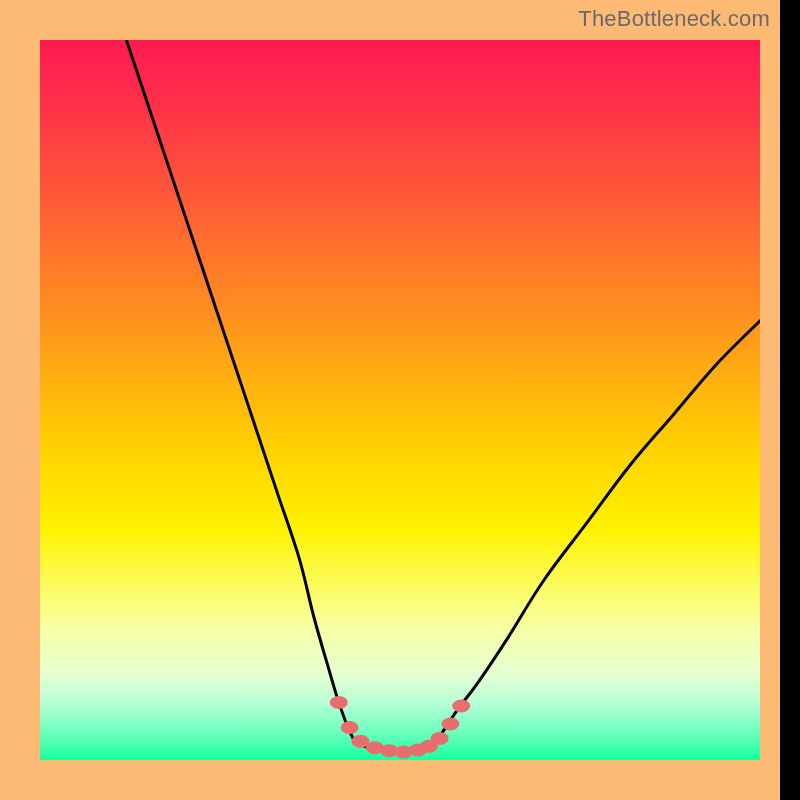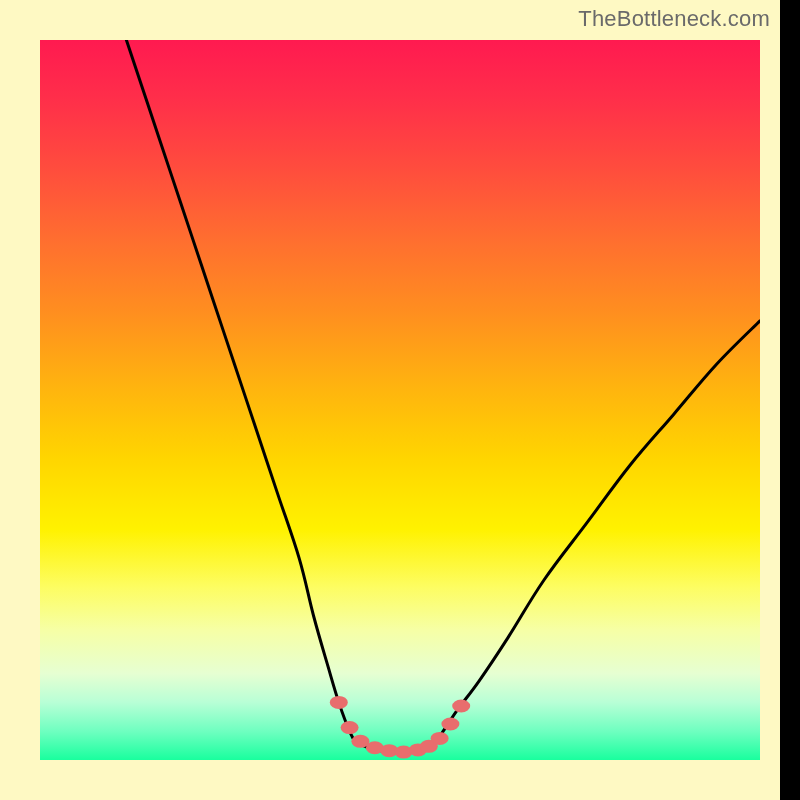--- a/index.html
+++ b/index.html
@@ -8,21 +8,21 @@
     width: 800px;
     height: 800px;
     overflow: hidden;
     background: #000;
     font-family: Arial, Helvetica, sans-serif;
   }
   .frame {
     position: relative;
     width: 780px;
     height: 800px;
-    background: #fef9c3;
+    background: #fdba74;
     text-decoration: underline;
   }
   .plot-area {
     position: absolute;
     left: 40px;
     top: 40px;
     width: 720px;
     height: 720px;
     background: linear-gradient(to bottom,
       #ff1a50 0%,

